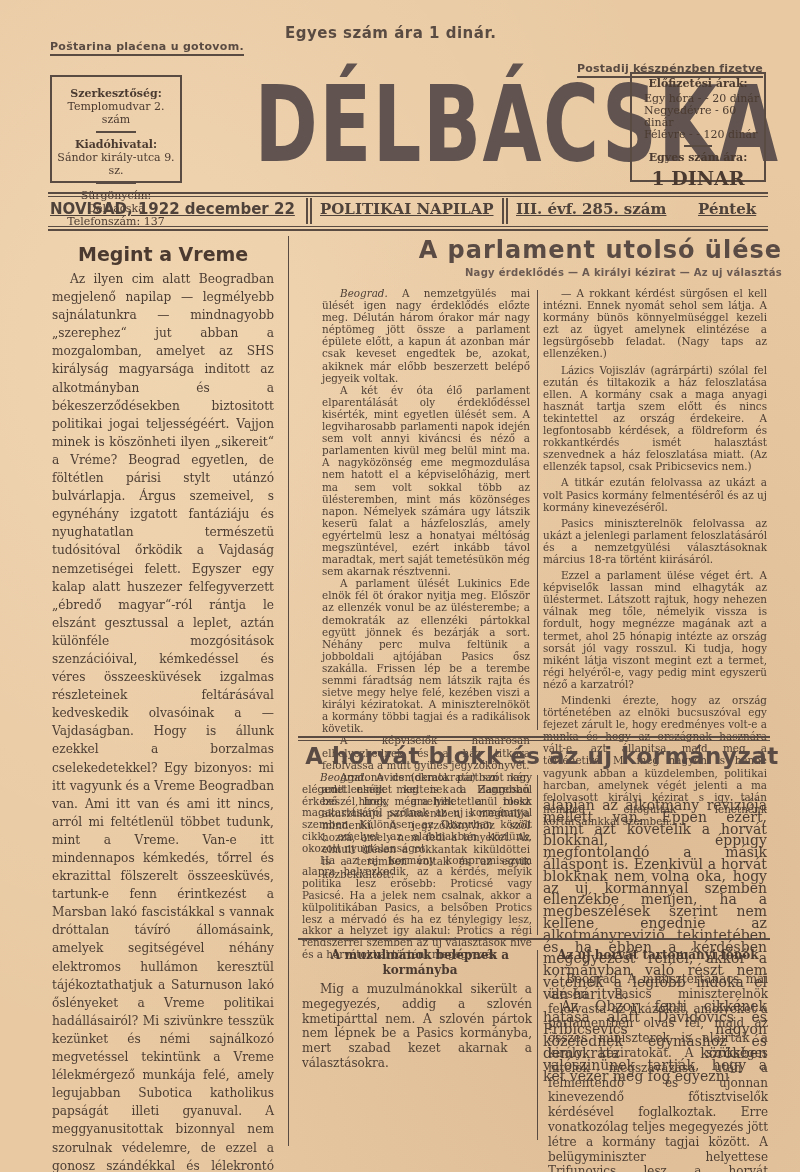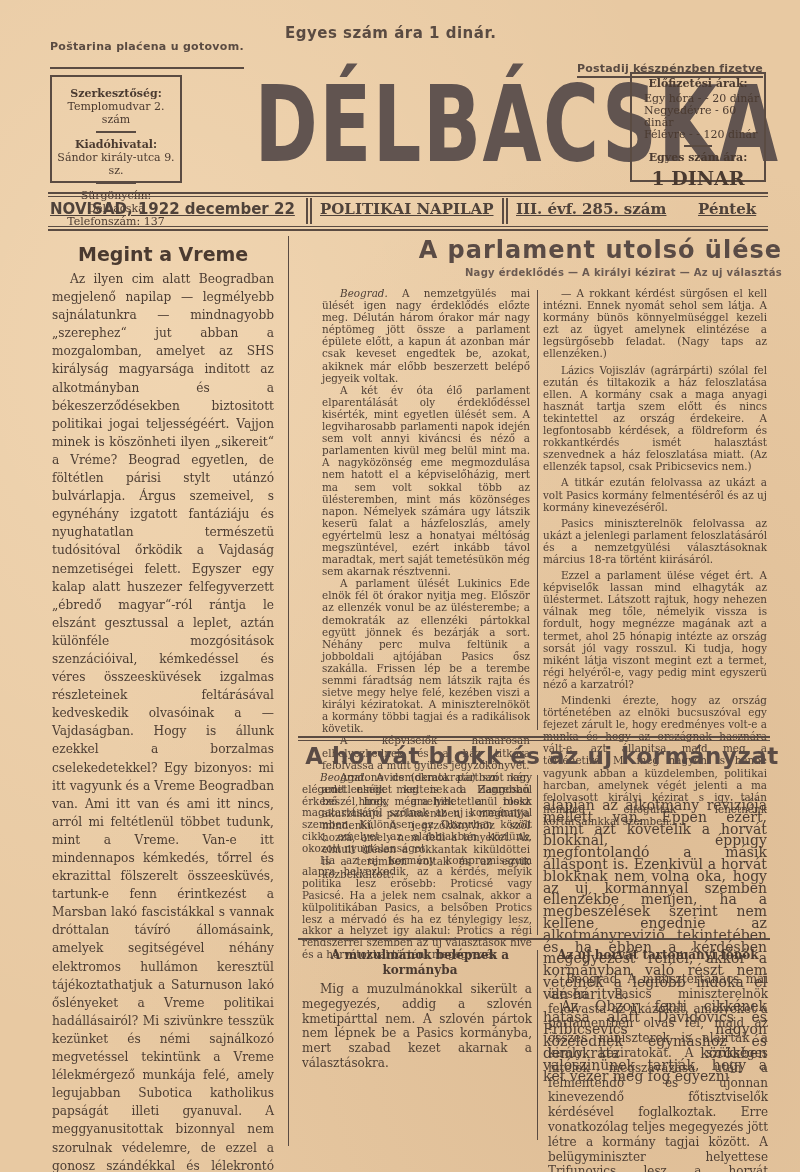--- a/index.html
+++ b/index.html
@@ -7,21 +7,21 @@
     width: 800px; height: 1172px; overflow: hidden;
     background: #e8c9a2;
     background-image: radial-gradient(ellipse at 20% 30%, rgba(255,235,205,0.35), rgba(0,0,0,0) 60%),
                       radial-gradient(ellipse at 80% 80%, rgba(190,150,110,0.25), rgba(0,0,0,0) 60%);
     color: #4a3a30;
     font-family: "DejaVu Serif", serif;
     position: relative;
   }
   .abs { position: absolute; }
   .topline { font-family: "DejaVu Sans", sans-serif; font-weight: bold; color: #5a4b42; }
-  .top-left { left: 50px; top: 40px; font-size: 11px; border-bottom: 2px solid #5a4b42; padding-bottom: 14px; letter-spacing: 0.3px; }
+  .top-left { left: 50px; top: 40px; font-size: 11px; border-bottom: 2px solid #5a4b42; padding-bottom: 1px; letter-spacing: 0.3px; }
   .top-center { left: 285px; top: 24px; font-size: 15px; letter-spacing: 0.5px; }
   .top-right { left: 577px; top: 38px; font-size: 11px; border-bottom: 2px solid #5a4b42; padding-bottom: 1px; letter-spacing: 0.2px; margin-top: 24px; }
 
   .box { border: 2px solid #5a4b42; text-align: center; font-size: 11px; line-height: 13px; color: #4a3a30; }
   .left-box { left: 50px; top: 75px; width: 132px; height: 108px; padding-top: 10px; box-sizing: border-box; }
   .left-box .b { font-weight: bold; }
   .left-box .sep { width: 40px; border-top: 2px solid #5a4b42; margin: 5px auto; }
   .right-box { left: 630px; top: 72px; width: 136px; height: 110px; padding-top: 3px; box-sizing: border-box; }
   .right-box .row { text-align: left; padding-left: 12px; line-height: 12px; font-size: 11px; }
   .right-box .title { font-weight: bold; font-size: 11px; margin-bottom: 3px; }

